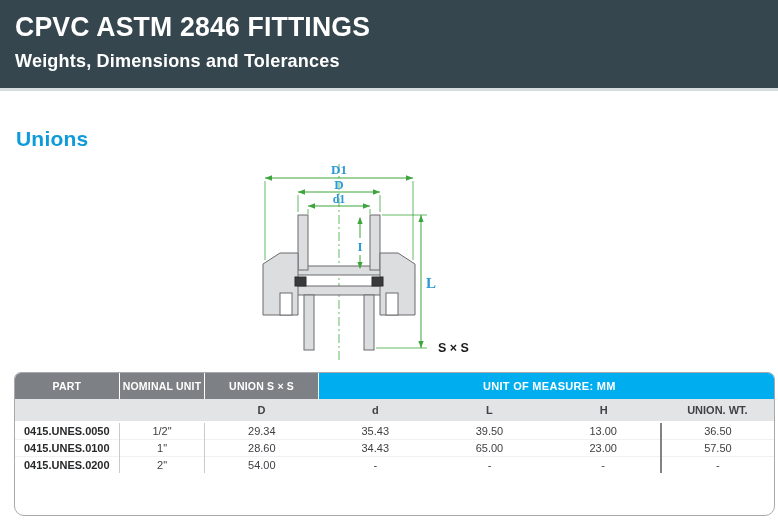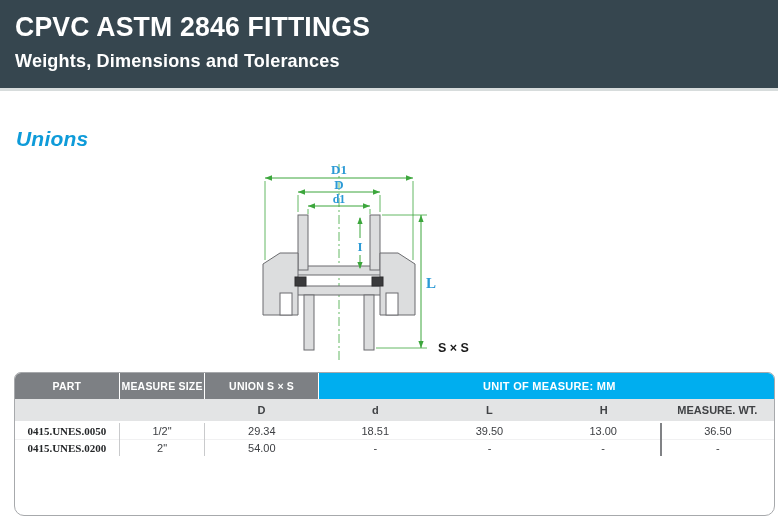--- a/index.html
+++ b/index.html
@@ -17,21 +17,21 @@
     font-size:28px;letter-spacing:.2px;transform:scaleX(.95);transform-origin:left center;white-space:nowrap;
   }
   .banner-subtitle{
     position:absolute;left:15px;top:50px;color:#ffffff;font-weight:bold;
     font-size:19px;letter-spacing:.2px;transform:scaleX(.95);transform-origin:left center;white-space:nowrap;
   }
   .banner-divider{position:absolute;left:0;top:88px;width:778px;height:3px;background:#d7dcdc;}
 
   
   .section-heading{
-    position:absolute;left:16px;top:127px;color:#0e9bd9;font-weight:bold;font-style:italic;
+    position:absolute;left:16px;top:127px;color:#0e9bd9;font-weight:bold;
     font-size:21px;letter-spacing:.2px;
   }
 
   
   .drawing{position:absolute;left:240px;top:158px;width:270px;height:210px;}
   .dim-label{font-family:"Liberation Serif", serif;font-weight:bold;fill:#2c9ad6;}
   .sxs-label{font-family:"Liberation Sans", sans-serif;font-weight:bold;fill:#1a1a1a;}
 
   
   .table-wrap{
@@ -46,21 +46,21 @@
   }
   .th-blue{
     background:#00aeef;color:#ffffff;font-weight:bold;font-size:11px;
     height:24px;text-align:center;letter-spacing:.3px;padding-left:7px;
   }
   .th-sub{
     background:#e3e4e5;color:#404245;font-weight:bold;font-size:11px;
     height:20px;text-align:center;border-bottom:2px solid #ffffff;
   }
   td{font-size:11px;color:#3e4044;text-align:center;height:16px;padding:0;}
-  .td-part{font-weight:bold;color:#26282a;font-family:Liberation Serif, serif;}
+  .td-part{font-weight:bold;color:#26282a;}
   tbody tr + tr td{border-top:1px solid #f1f1f2;}
   .sep-light{border-left:1px solid #c9cacc;}
   .sep-heavy{border-left:2px solid #808285;}
 </style>
 </head>
 <body>
 
 <div class="page">
 
   <div class="banner">
@@ -137,43 +137,52 @@
           <col style="width:85px">
           <col style="width:112px">
         <col style="width:113px">
           <col style="width:113px">
           <col style="width:113px">
           <col style="width:112px">
       </colgroup>
       <thead>
         <tr>
           <th class="th-gray">PART</th>
-          <th class="th-gray">MEASURE SIZE</th>
+          <th class="th-gray">NOMINAL UNIT</th>
           <th class="th-gray">UNION S × S</th>
           <th class="th-blue" colspan="4">UNIT OF MEASURE:  MM</th>
         </tr>
         <tr>
           <th class="th-sub"></th>
           <th class="th-sub"></th>
           <th class="th-sub">D</th>
           <th class="th-sub">d</th>
           <th class="th-sub">L</th>
           <th class="th-sub">H</th>
-          <th class="th-sub">MEASURE. WT.</th>
+          <th class="th-sub">UNION. WT.</th>
         </tr>
       </thead>
       <tbody>
         <tr>
           <td class="td-part">0415.UNES.0050</td>
           <td class="sep-light">1/2"</td>
           <td class="sep-light">29.34</td>
-          <td>18.51</td>
+          <td>35.43</td>
           <td>39.50</td>
           <td>13.00</td>
           <td class="sep-heavy">36.50</td>
+        </tr>
+        <tr>
+          <td class="td-part">0415.UNES.0100</td>
+          <td class="sep-light">1"</td>
+          <td class="sep-light">28.60</td>
+          <td>34.43</td>
+          <td>65.00</td>
+          <td>23.00</td>
+          <td class="sep-heavy">57.50</td>
         </tr>
         <tr>
           <td class="td-part">0415.UNES.0200</td>
           <td class="sep-light">2"</td>
           <td class="sep-light">54.00</td>
           <td>-</td>
           <td>-</td>
           <td>-</td>
           <td class="sep-heavy">-</td>
         </tr>

